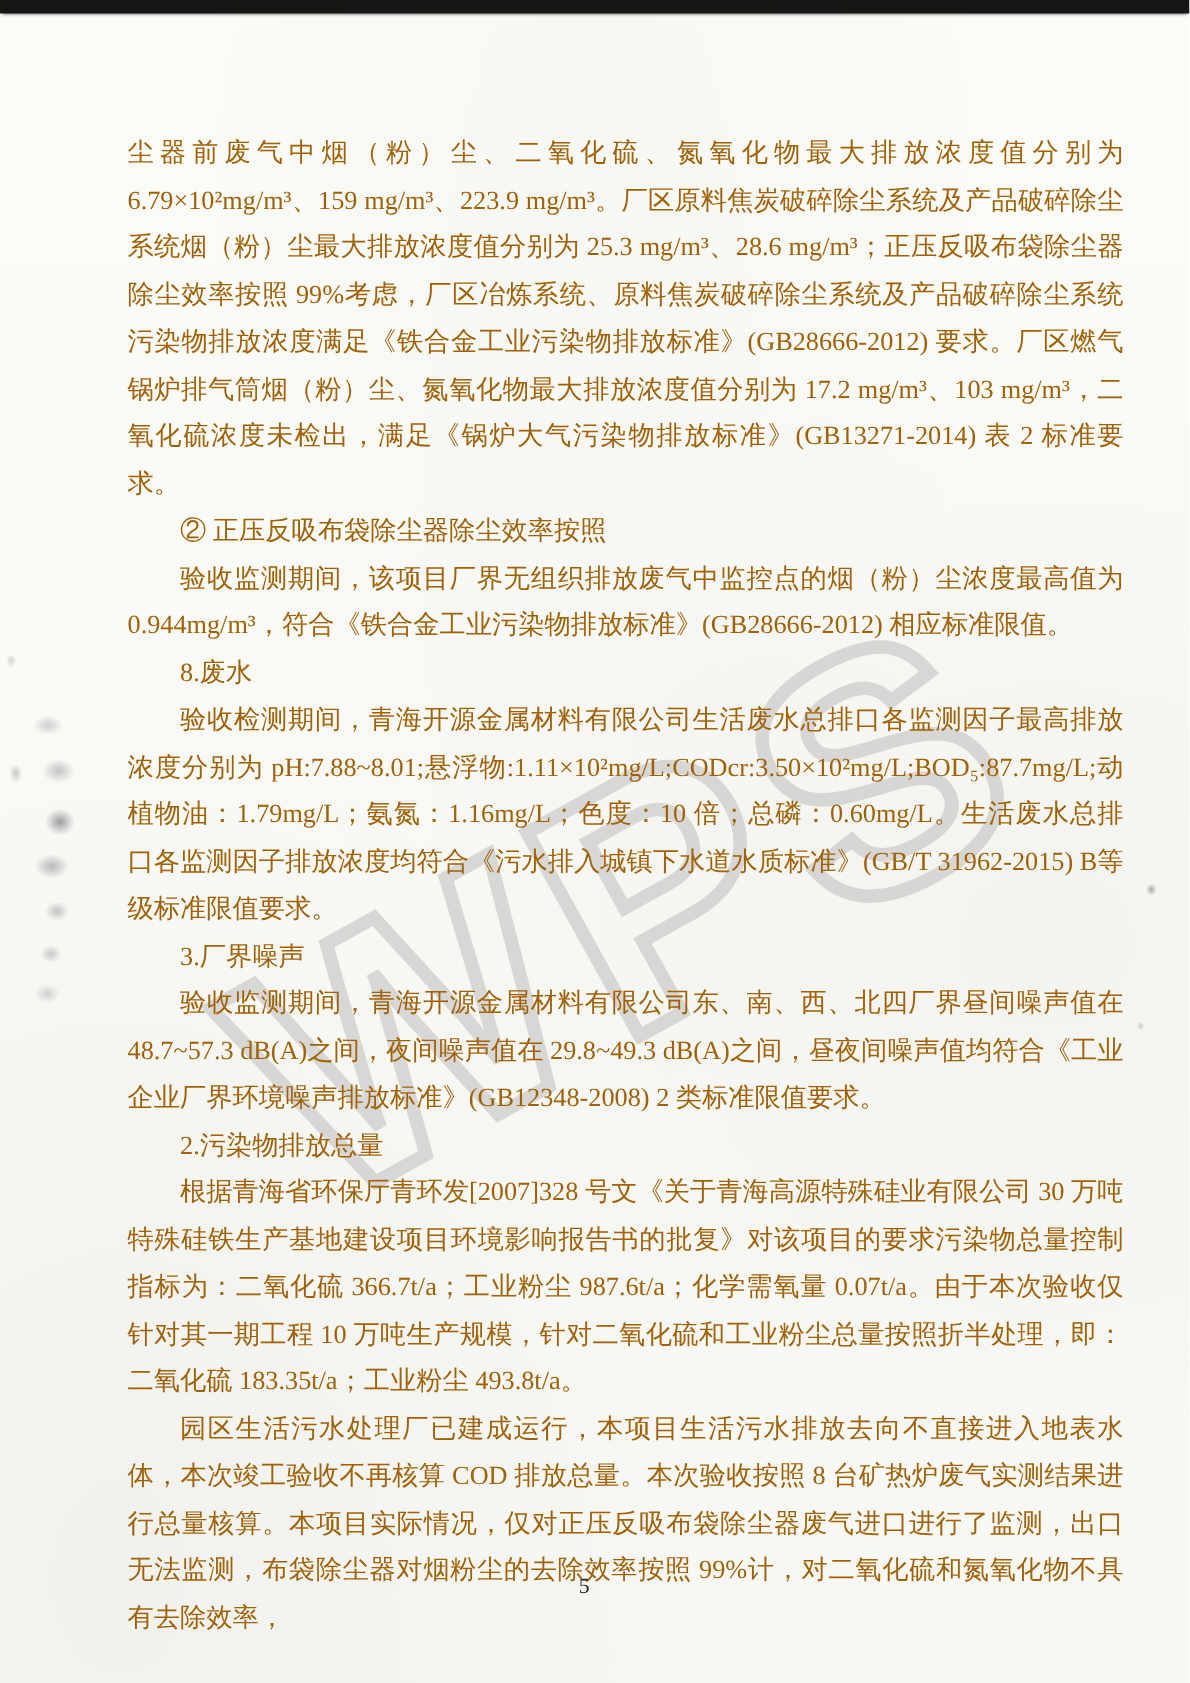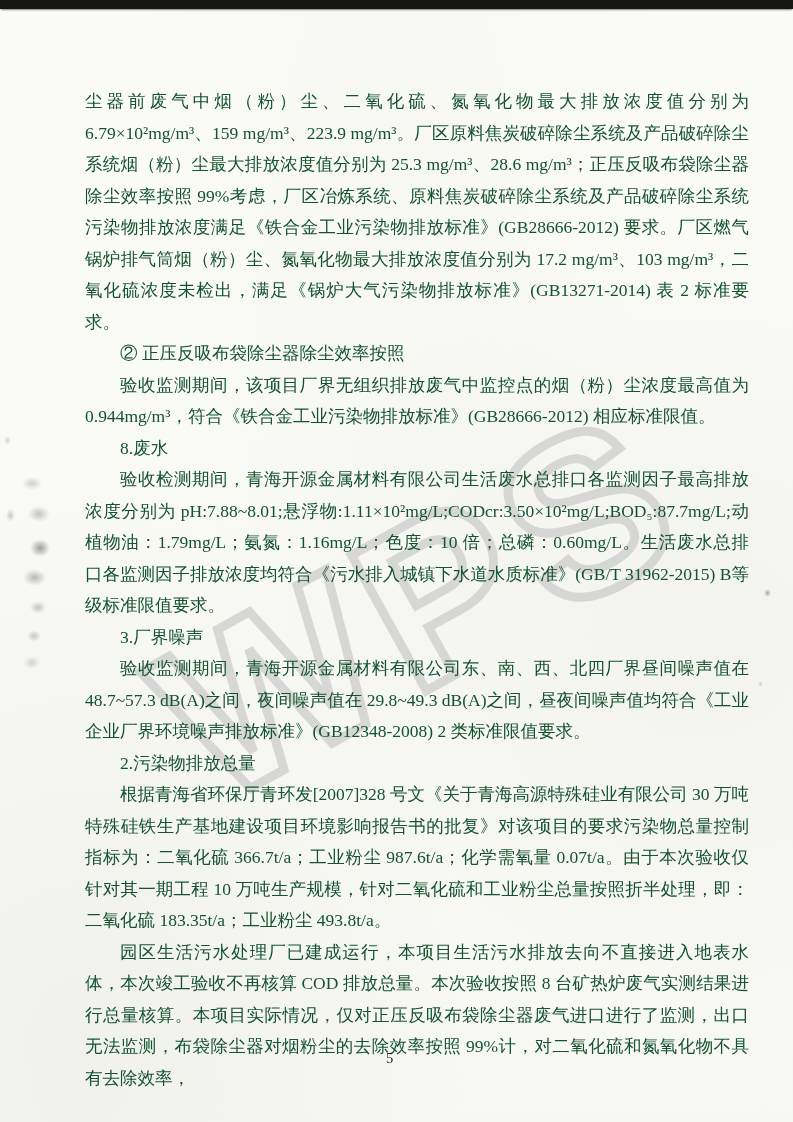--- a/index.html
+++ b/index.html
@@ -41,21 +41,21 @@
     user-select: none;
     pointer-events: none;
   }
 
   
   .text-block {
     position: absolute; left: 85px; top: 86px;
     width: 664px;
     font-size: 17.5px;
     line-height: 31.5px;
-    color: #14532d;
+    color: #a16207;
     text-align: justify;
     text-justify: inter-ideograph;
   }
   .para { margin: 0; padding: 0; }
   .para.indent { text-indent: 2em; }
 
   .page-number {
     position: absolute; top: 1050px; left: 0;
     width: 779px; text-align: center;
     font-size: 14.5px; color: #24241f;

